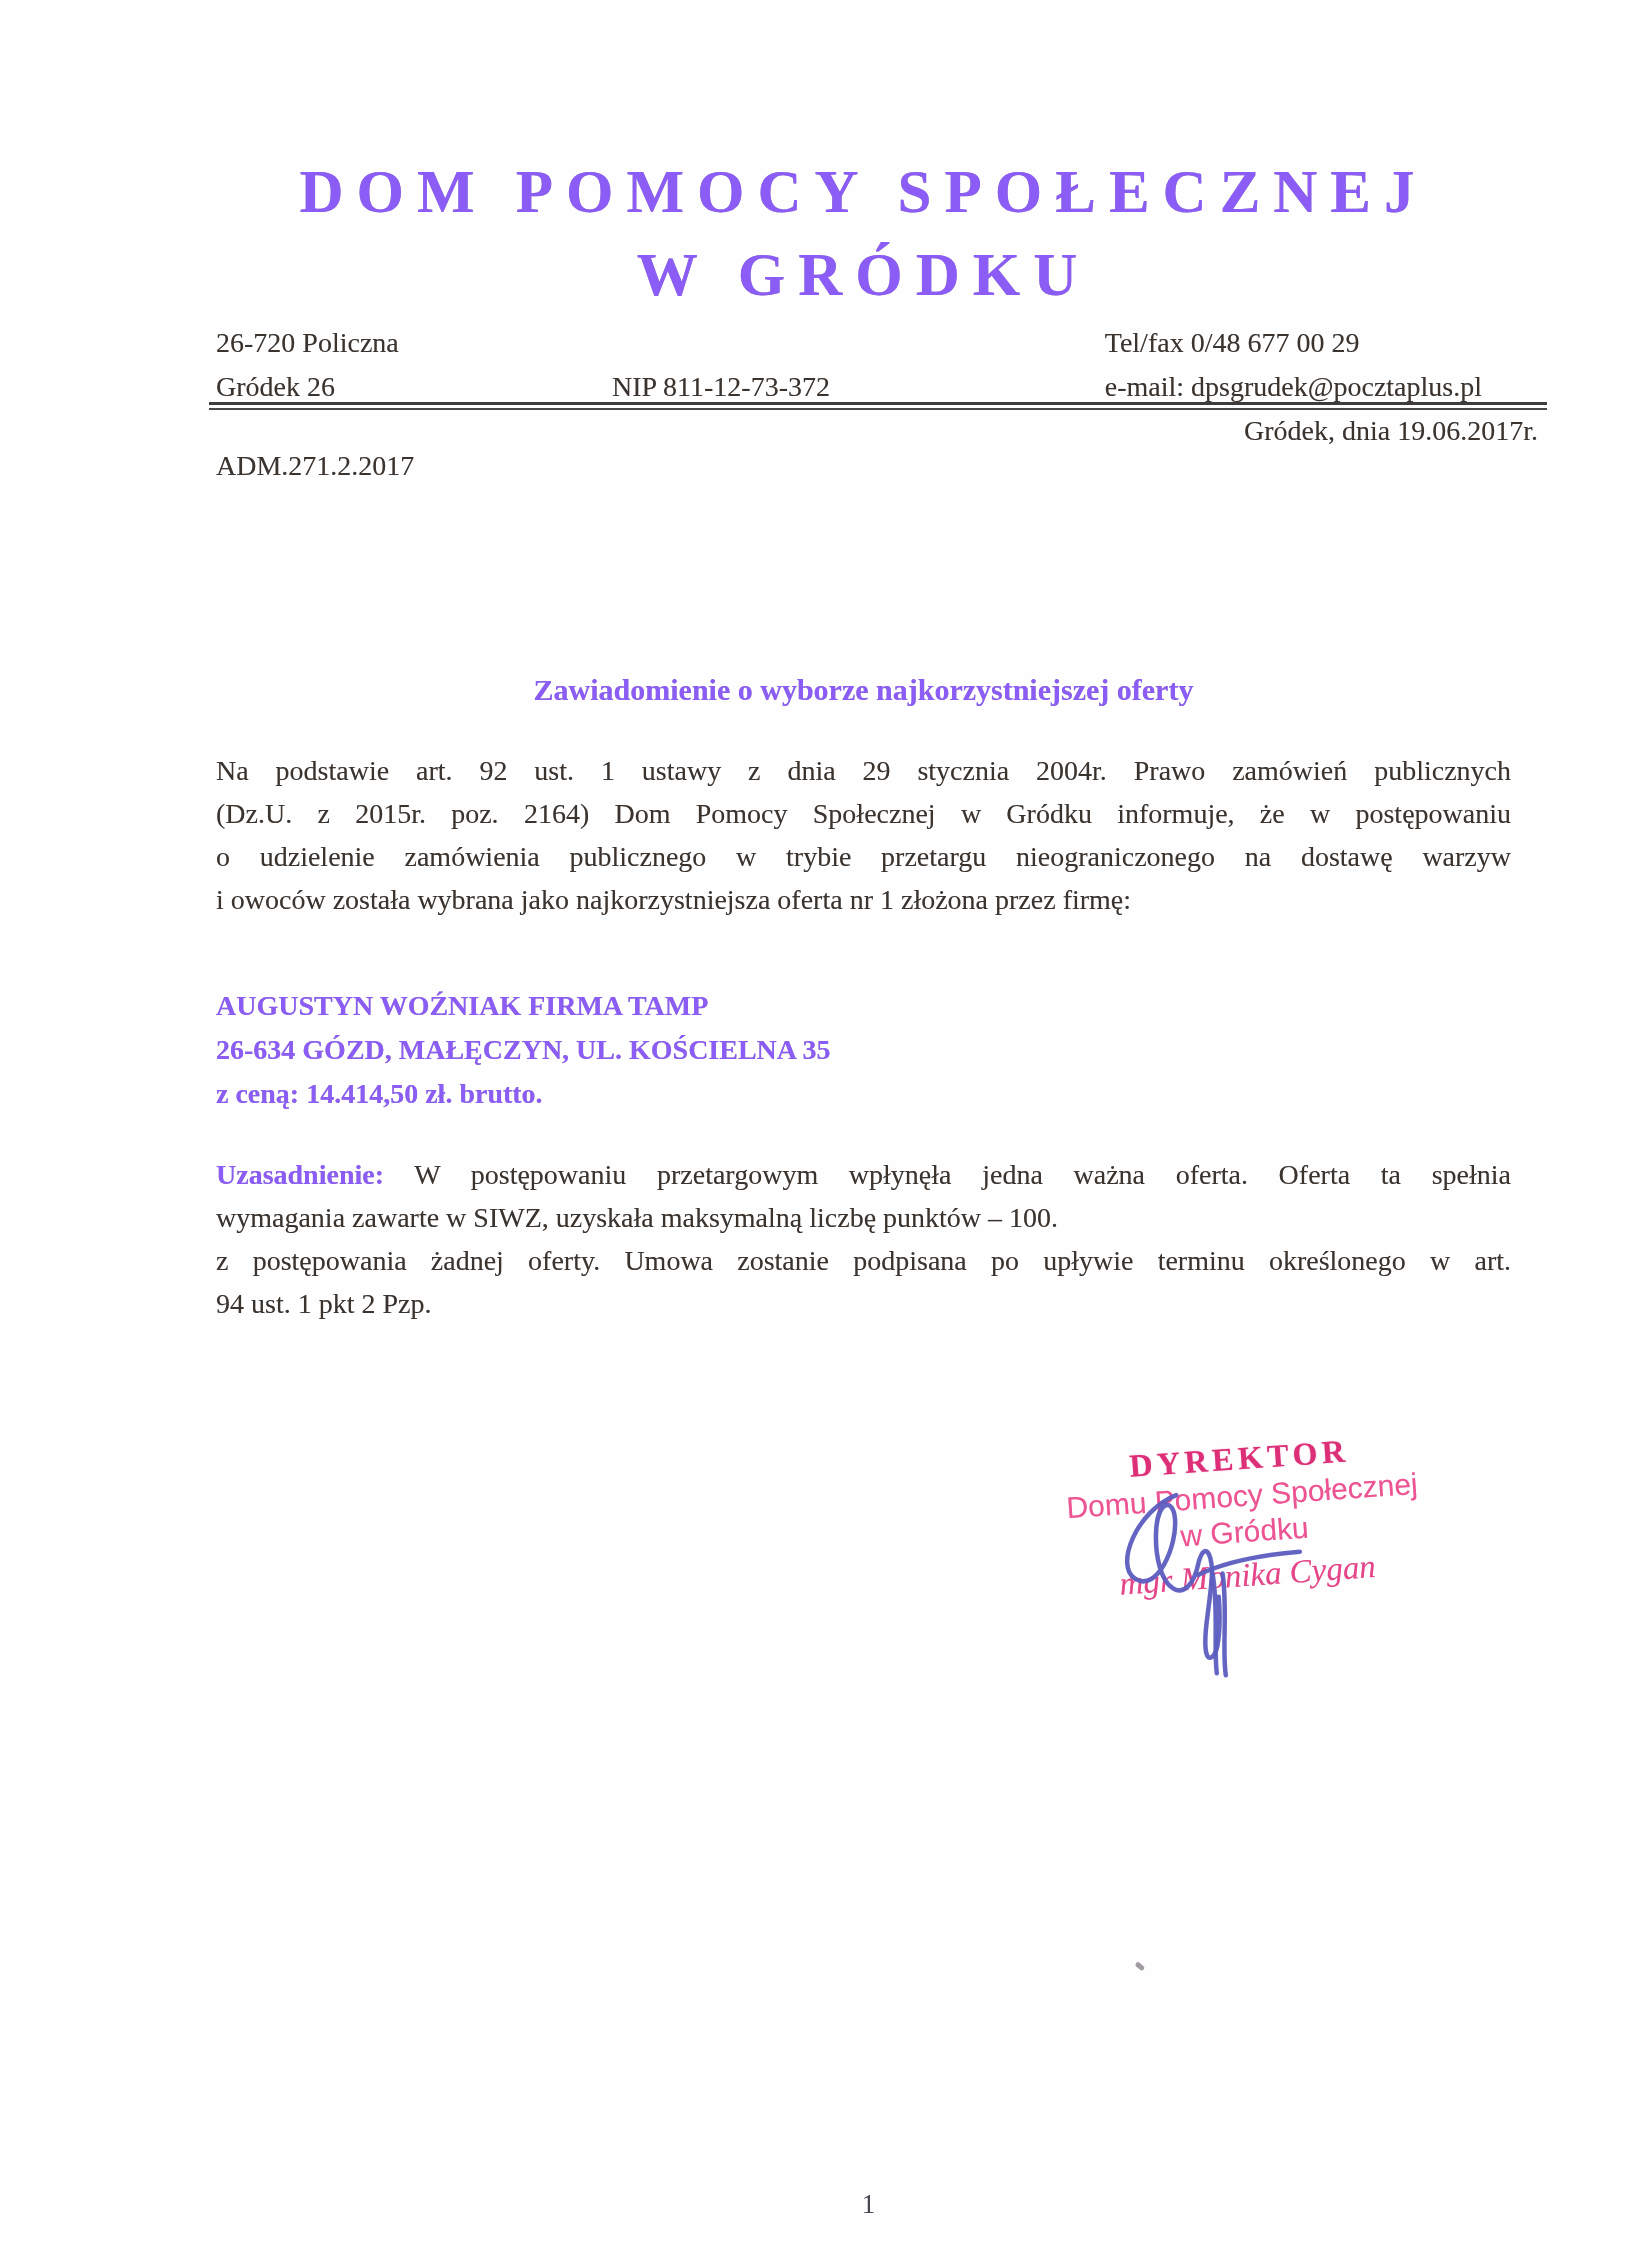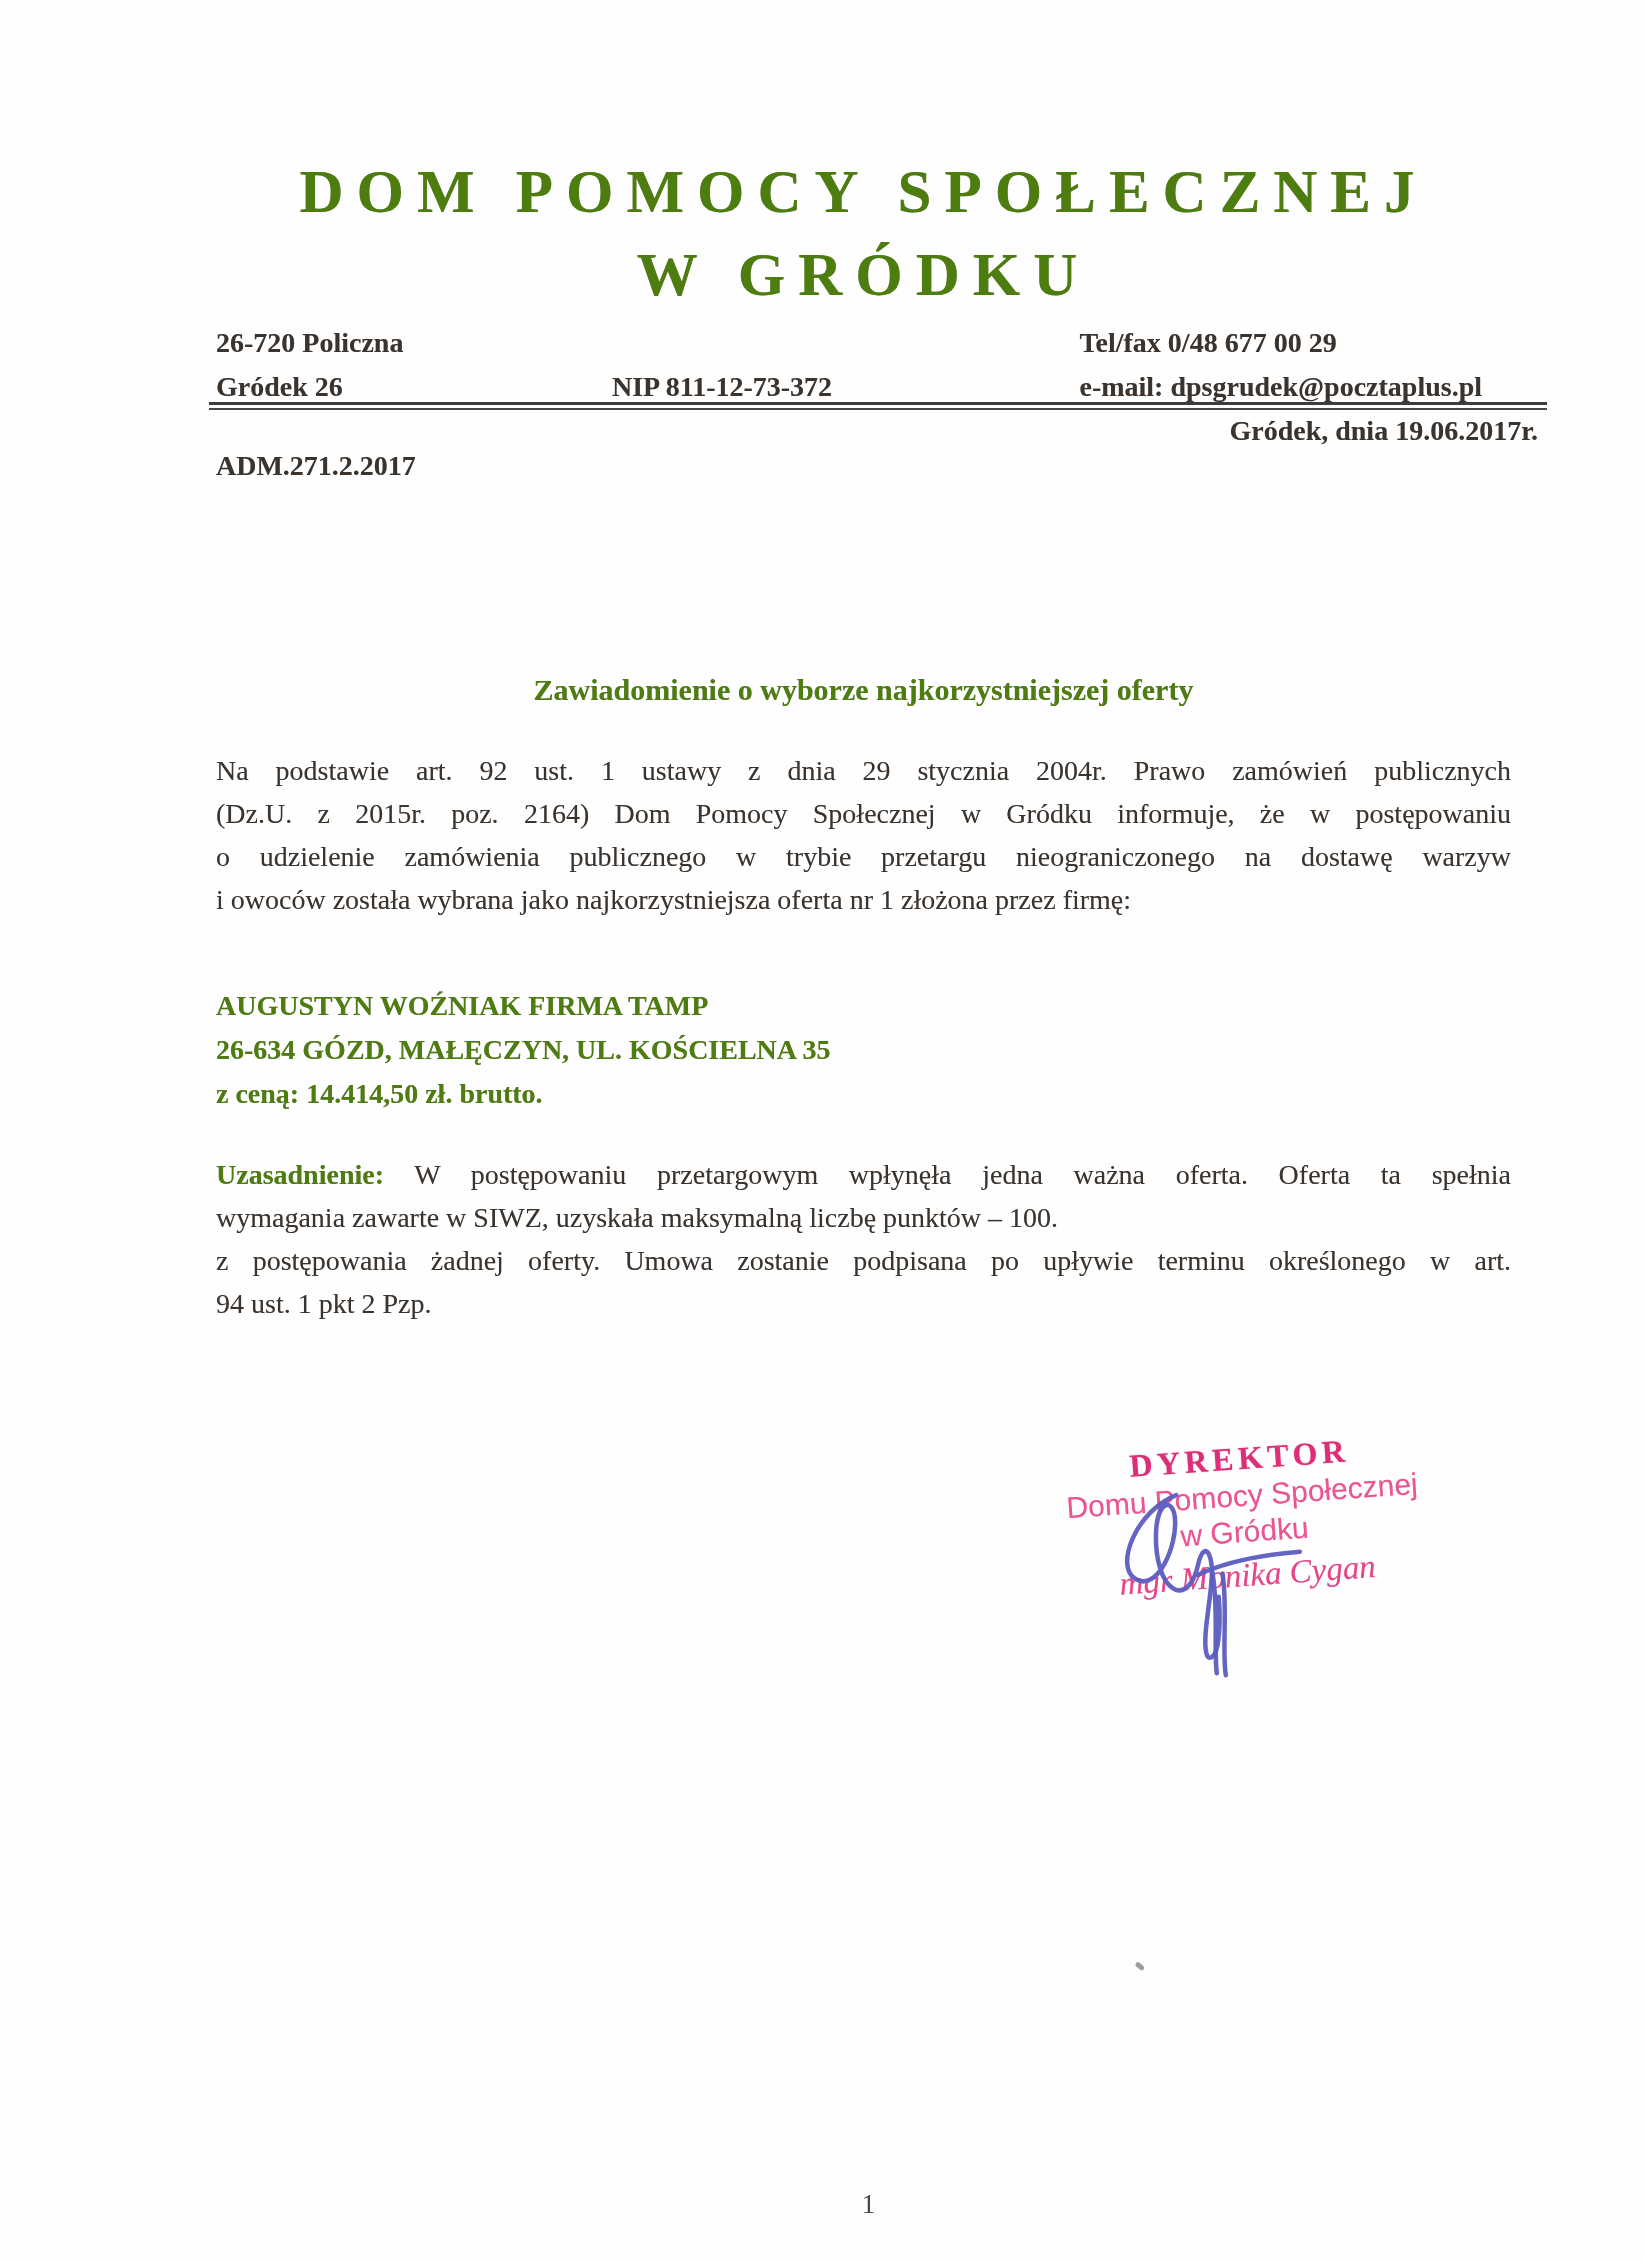--- a/index.html
+++ b/index.html
@@ -5,23 +5,23 @@
   html,body{margin:0;padding:0;background:#9a9a9a;}
   .page{
     position:relative;
     width:1644px;height:2261px;
     background:#fefefe;
     overflow:hidden;
     font-family:"Liberation Serif",serif;
   }
   .abs{position:absolute;}
   .ink{color:#3a332e;text-shadow:0 0 0.6px rgba(70,58,50,.35);}
-  .ink-dark{color:#4d7c0f;text-shadow:0 0 0.6px rgba(55,45,40,.4);}
+  .ink-dark{color:#8b5cf6;text-shadow:0 0 0.6px rgba(55,45,40,.4);}
   .center{text-align:center;}
-  .nowrap{white-space:nowrap;font-weight:bold;}
+  .nowrap{white-space:nowrap;}
 
   
   .org-title{left:216px;top:153px;width:1295px;}
   .org-line{font-size:61px;font-weight:700;letter-spacing:13px;line-height:77px;white-space:nowrap;}
   .org-line2{margin-top:6.4px;}
   .addr{font-size:28px;line-height:44px;}
   .addr-left{left:216px;top:321px;}
   .addr-nip{left:612px;top:365px;}
   .addr-right{right:162px;top:321px;}
 

